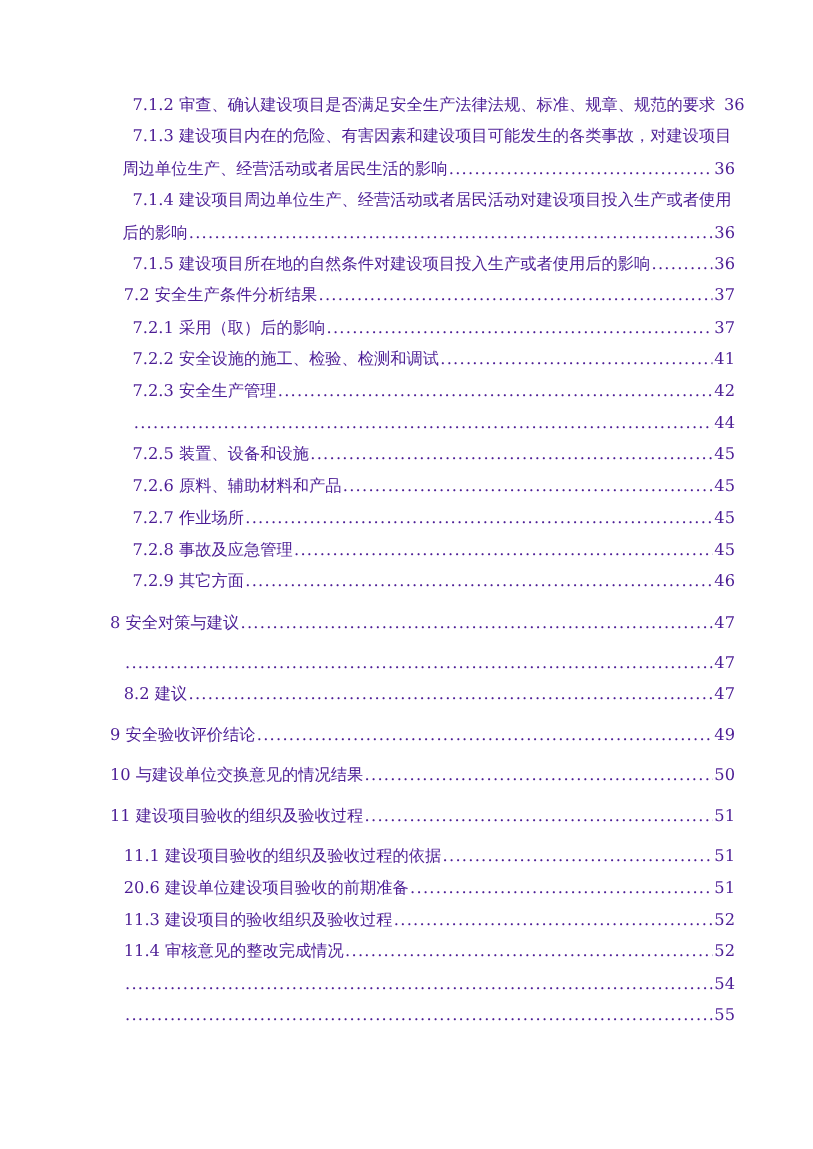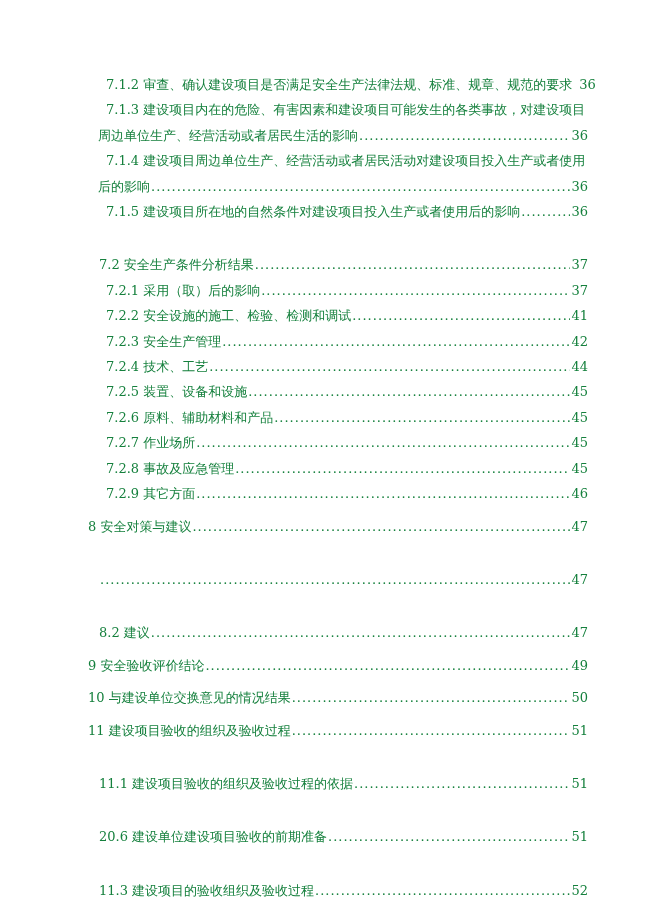--- a/index.html
+++ b/index.html
@@ -7,33 +7,33 @@
     padding: 0;
     background: #ffffff;
   }
   .page {
     position: relative;
     width: 650px;
     height: 919px;
     background: #ffffff;
     overflow: hidden;
     font-family: "DejaVu Serif", "Liberation Serif", serif;
-    color: #15803d;
+    color: #4c1d95;
   }
   .toc {
     position: absolute;
     left: 88px;
     top: 72px;
     width: 500px;
     font-size: 13px;
     line-height: 25.4px;
   }
   .entry { padding-left: 0; }
   .entry.lvl1 { margin-top: 7px; margin-bottom: 7px; }
-  .entry.lvl2 { padding-left: 11px; margin-top: 28px; }
+  .entry.lvl2 { padding-left: 11px; }
   .entry.lvl3 { padding-left: 18px; }
   .entry.lvl3.wrapped { padding-left: 10px; }
   .entry.lvl3.wrapped .line1 {
     text-indent: 8px;
     white-space: nowrap;
   }
   .row {
     display: flex;
     align-items: baseline;
   }
@@ -123,21 +123,20 @@
 
     <div class="row">
       <span class="t">7.2.3 安全生产管理</span>
       <span class="dots"></span>
       <span class="pg">42</span>
     </div>
   </div>
       <div class="entry lvl3">
 
     <div class="row">
-      <span class="t">7.2.4 技术、工艺</span>
       <span class="dots"></span>
       <span class="pg">44</span>
     </div>
   </div>
       <div class="entry lvl3">
 
     <div class="row">
       <span class="t">7.2.5 装置、设备和设施</span>
       <span class="dots"></span>
       <span class="pg">45</span>

